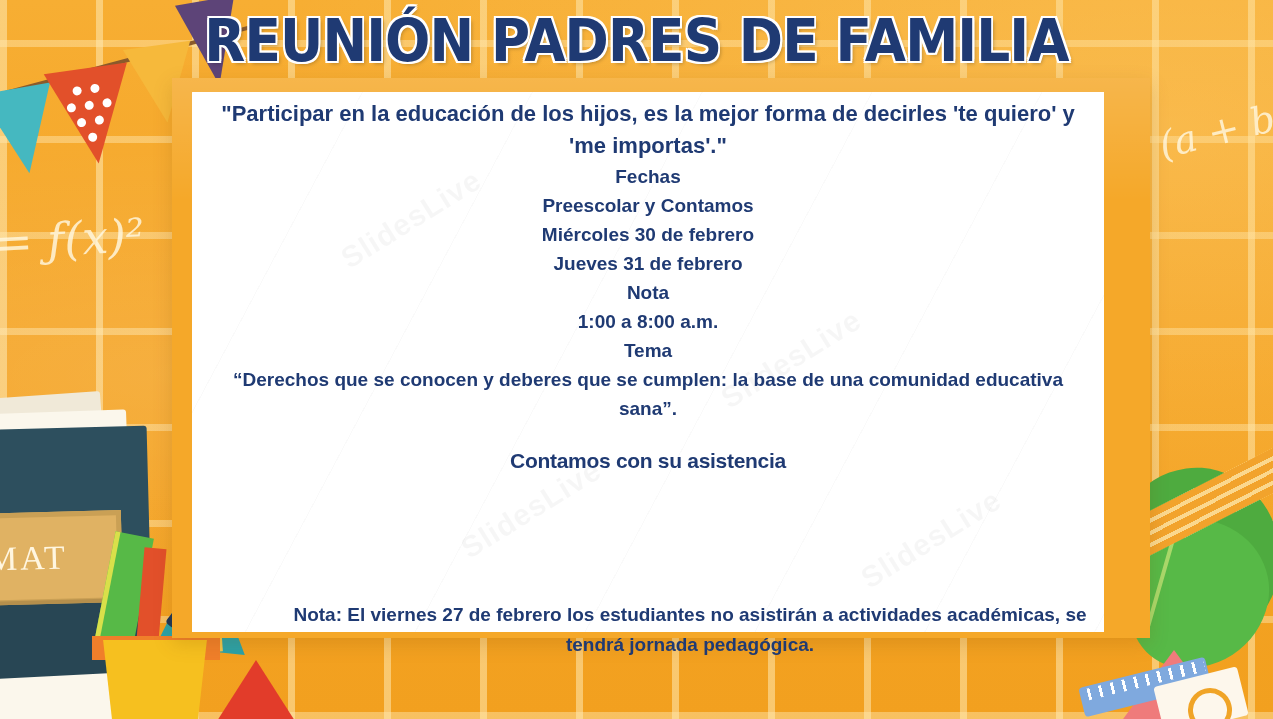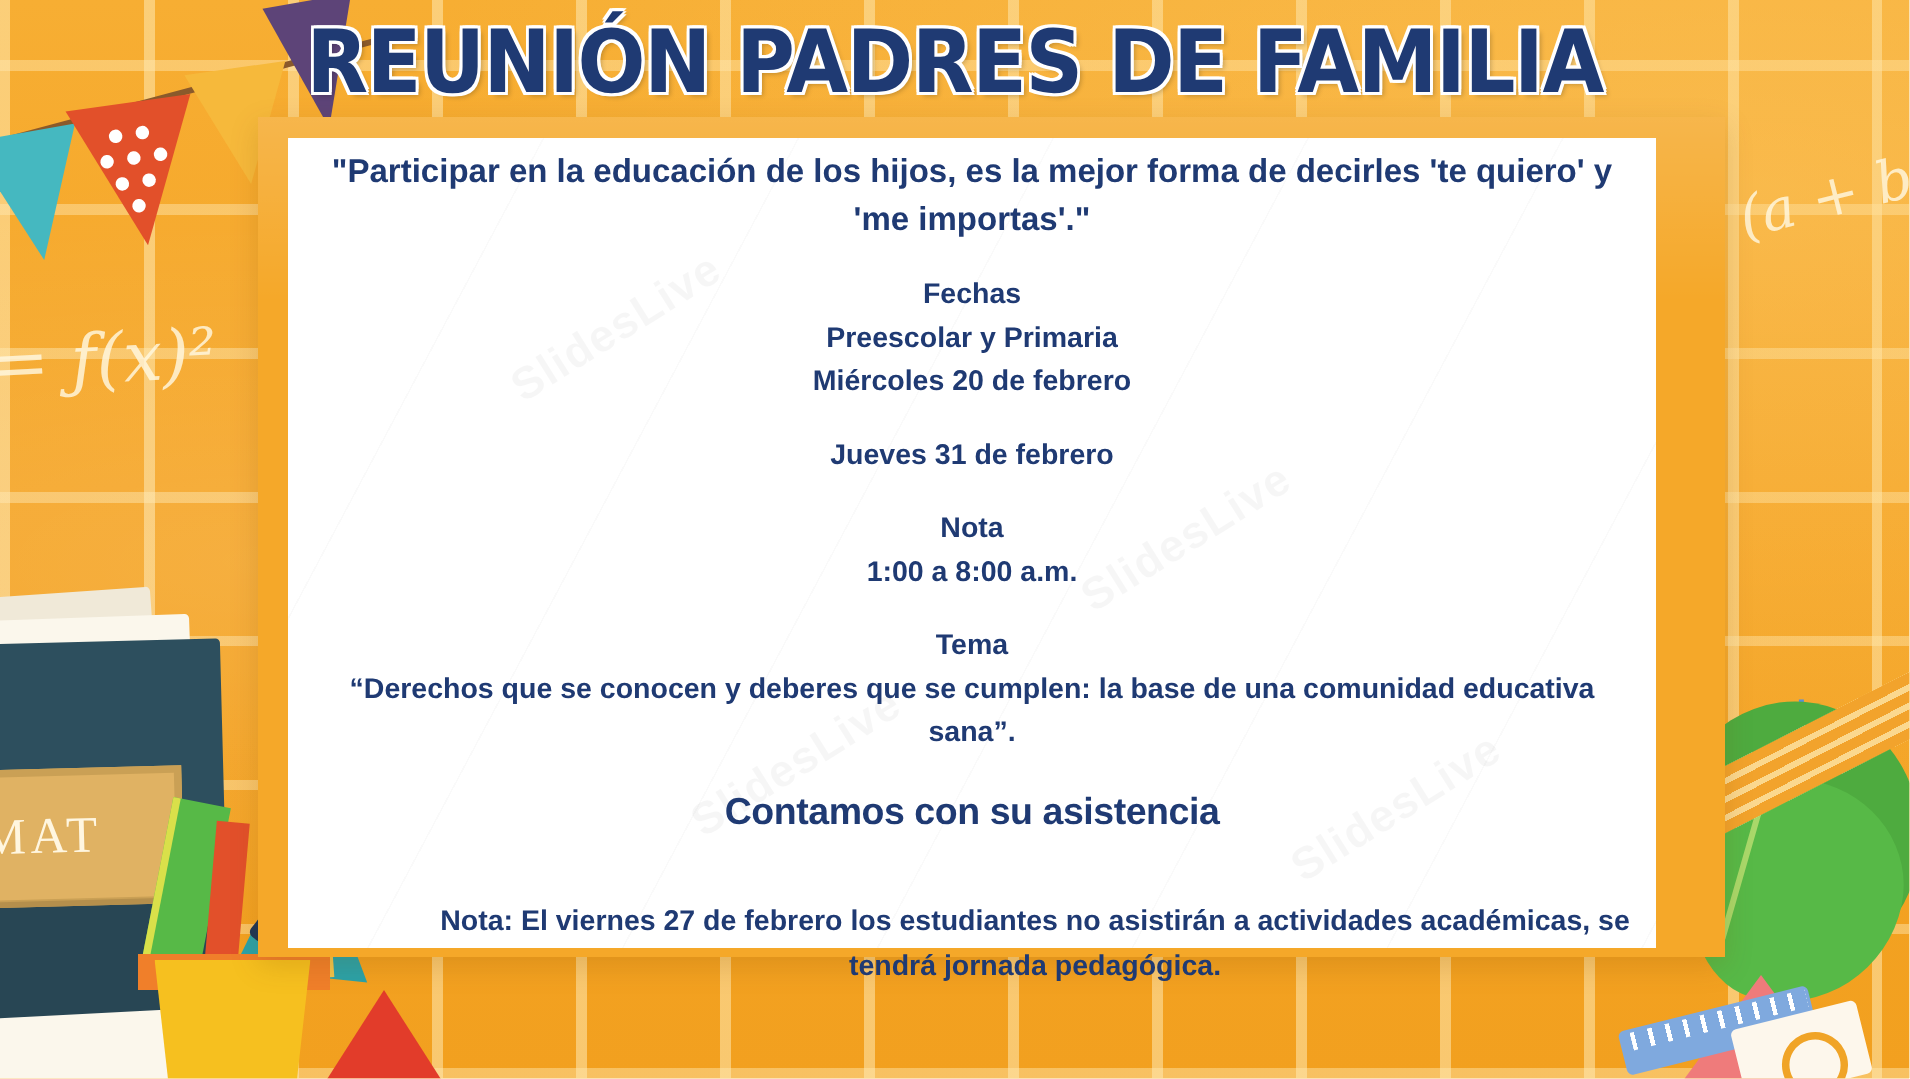--- a/index.html
+++ b/index.html
@@ -461,33 +461,33 @@
     text-align: center;
     color: #1f3a73;
     font-family: "Liberation Sans", sans-serif;
     font-weight: 700;
   }
   .quote {
     font-size: 22px;
     line-height: 32px;
     padding-top: 6px;
   }
-  .blk { margin-top: 20px; }
+  .blk { }
   .blk-line {
     font-size: 19px;
     line-height: 29px;
   }
   .tema-line {
     font-size: 19px;
     line-height: 29px;
     text-align: center;
   }
   .closing {
     margin-top: 18px;
-    font-size: 25px;
+    font-size: 21px;
     line-height: 40px;
     font-weight: 700;
     letter-spacing: -0.3px;
   }
 
   
   .note {
     position: absolute;
     left: 280px; top: 600px;
     width: 820px;
@@ -572,22 +572,22 @@
   </div>
   <div class="frame-inner-edge"></div>
 
   <div class="title">REUNIÓN PADRES DE FAMILIA</div>
 
   <div class="body-text">
     <div class="quote">"Participar en la educación de los hijos, es la mejor forma de decirles 'te quiero' y 'me importas'."</div>
 
     <div class="blk">
       <div class="blk-line">Fechas</div>
-      <div class="blk-line">Preescolar y Primaria</div>
-      <div class="blk-line">Miércoles 20 de febrero</div>
+      <div class="blk-line">Preescolar y Contamos</div>
+      <div class="blk-line">Miércoles 30 de febrero</div>
     </div>
 
     <div class="blk">
       <div class="blk-line">Jueves 31 de febrero</div>
     </div>
 
     <div class="blk">
       <div class="blk-line">Nota</div>
       <div class="blk-line">1:00 a 8:00 a.m.</div>
     </div>

